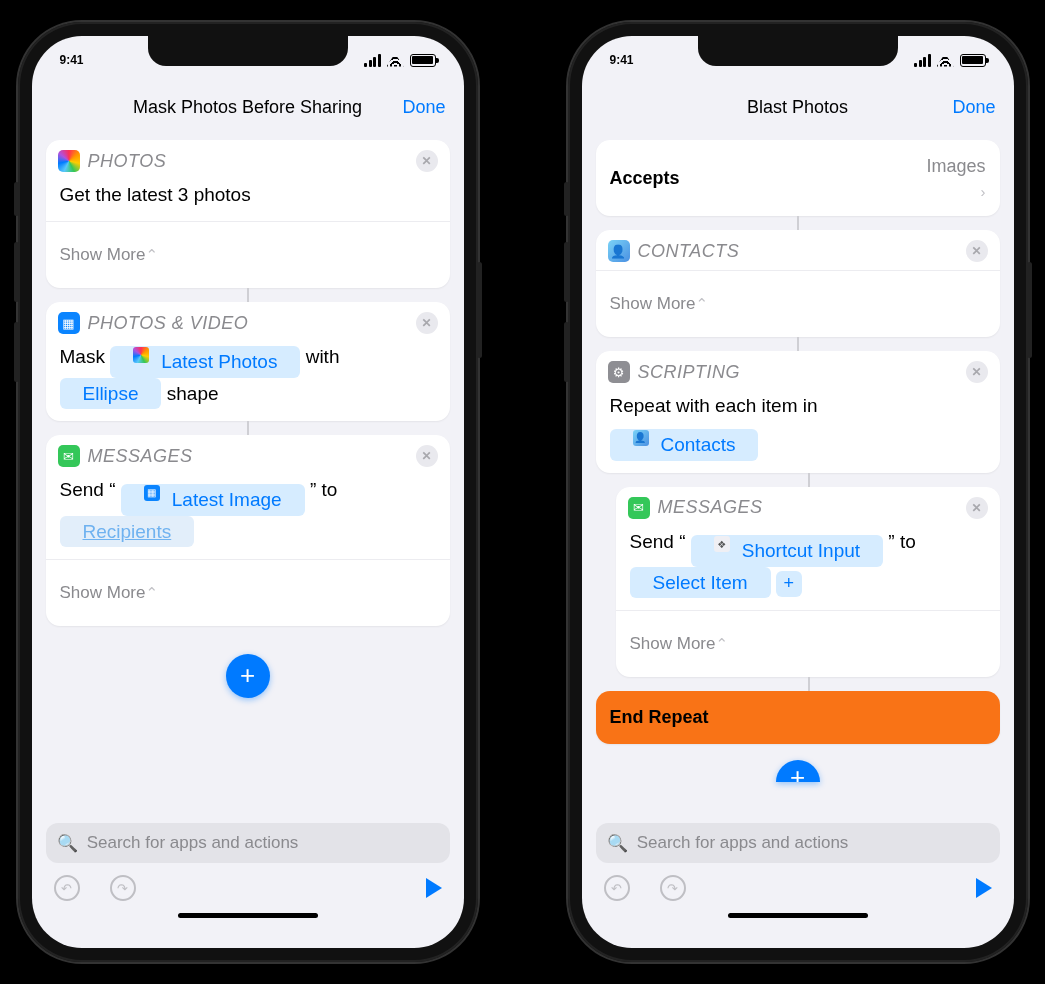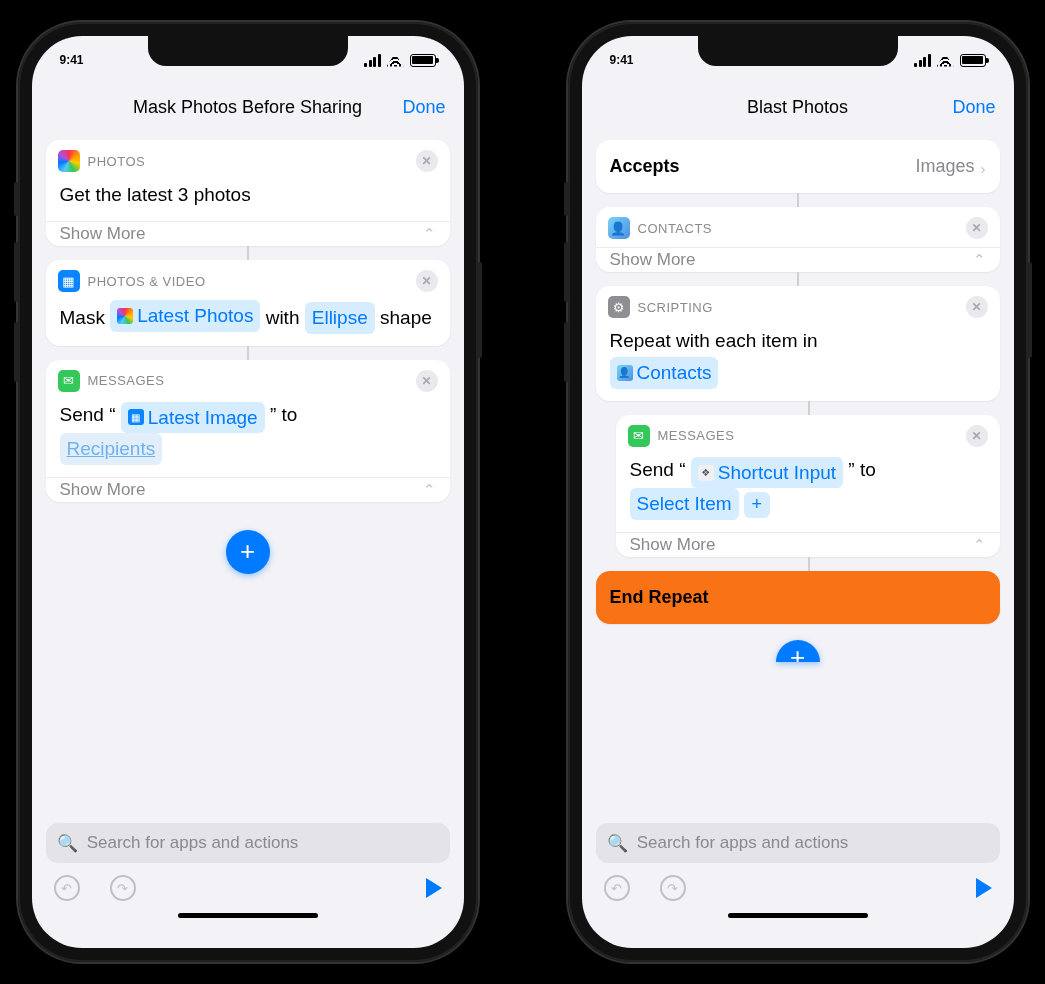--- a/index.html
+++ b/index.html
@@ -32,34 +32,34 @@
   .nav-title { font-size: 18px; font-weight: 400; color: #000; text-align:center; max-width: 280px; }
   .nav-done { position: absolute; right: 18px; font-size: 18px; color: #007aff; font-weight:400; }
 
   .content { flex: 1; overflow: hidden; padding: 10px 14px 0; display: flex; flex-direction: column; gap: 6px; position: relative; }
   .connector { width: 2px; height: 14px; background: #cfcfd4; margin: -6px auto; }
 
   .card { background: #fff; border-radius: 14px; box-shadow: 0 1px 2px rgba(0,0,0,0.06); overflow: hidden; }
   .card.nested { margin-left: 20px; margin-right: 0; }
   .card-hdr { display: flex; align-items: center; padding: 10px 12px 8px; gap: 8px; }
   .card-hdr .app-ic { width: 22px; height: 22px; border-radius: 5px; display:flex;align-items:center;justify-content:center;font-size:13px; }
-  .card-hdr .cat { font-size: 13px; font-weight: 500; color: #8a8a8e; letter-spacing: 0.5px; }
+  .card-hdr .cat { font-size: 18px; font-weight: 500; color: #8a8a8e; letter-spacing: 0.5px; font-style: italic; }
   .close { margin-left: auto; width: 22px; height: 22px; border-radius: 50%; background: #e9e9ee; color:#a8a8ad; display:flex;align-items:center;justify-content:center;font-size:12px;font-weight:700; }
   .card-body { padding: 0 14px 12px; font-size: 19px; color: #000; line-height: 1.55; }
-  .token { display: inline-flex; align-items:center; gap:4px; background: #d6ecff; color: #007aff; border-radius: 6px; padding: 1px 7px; font-size: 19px; }
+  .token { display: inline-flex; align-items:flex-start; gap:12px; background: #d6ecff; color: #007aff; border-radius: 6px; padding: 1px 23px; font-size: 19px; }
   .token.faded { background:#e2eefa; color:#6fb2f0;text-decoration:underline; }
   .token .tic { width:16px;height:16px;border-radius:3px;display:inline-flex;align-items:center;justify-content:center;font-size:10px; }
   .plus-chip { display:inline-flex; width:26px;height:26px; background:#d6ecff; color:#007aff; border-radius:6px; align-items:center;justify-content:center; font-size:18px; font-weight:500; }
   .link { color:#000000; }
-  .show-more { border-top: 1px solid #ececf0; padding: 2px 14px; display:flex; justify-content:space-between; align-items:center; color:#8a8a8e; font-size:17px; }
+  .show-more { border-top: 1px solid #ececf0; padding: 23px 14px; display:flex; align-items:center; color:#8a8a8e; font-size:17px; }
   .chev { color:#c0c0c5; font-size:15px; }
 
   .accepts-row { background:#fff; border-radius:14px; padding:16px 14px; display:flex; align-items:center; font-size:18px; box-shadow: 0 1px 2px rgba(0,0,0,0.06); gap: 45px; }
   .accepts-row .lbl { font-weight:600; }
-  .accepts-row .val { margin-left:auto; color:#8a8a8e; display:flex; align-items:flex-end; gap:6px; }
+  .accepts-row .val { margin-left:auto; color:#8a8a8e; display:flex; align-items:flex-end; gap:6px;flex-direction:column; }
 
   .end-row { background:#f97316; border-radius:14px; padding:16px 14px; font-size:18px; font-weight:700; box-shadow: 0 1px 2px rgba(0,0,0,0.06); }
 
   .add-btn { width:44px;height:44px;border-radius:50%;background:#007aff;color:#fff;display:flex;align-items:center;justify-content:center;font-size:26px;margin:22px auto 0; box-shadow: 0 2px 6px rgba(0,122,255,0.4); }
   .add-btn.peek { margin-top: 10px; height: 22px; border-radius: 22px 22px 0 0; overflow:hidden; align-items:flex-start; padding-top:2px; }
 
   .bottom { position: relative; padding: 8px 14px 30px; }
   .fade { position:absolute; left:0; right:0; top:-28px; height:28px; background:linear-gradient(to bottom, rgba(242,242,247,0), #f2f2f7); pointer-events:none; }
   .search { background:#e3e3e8; border-radius:12px; height:40px; display:flex; align-items:center; gap:8px; padding:0 12px; color:#8a8a8e; font-size:17px; }
   .toolbar { display:flex; align-items:center; justify-content:space-between; margin-top:12px; padding: 0 8px; }

